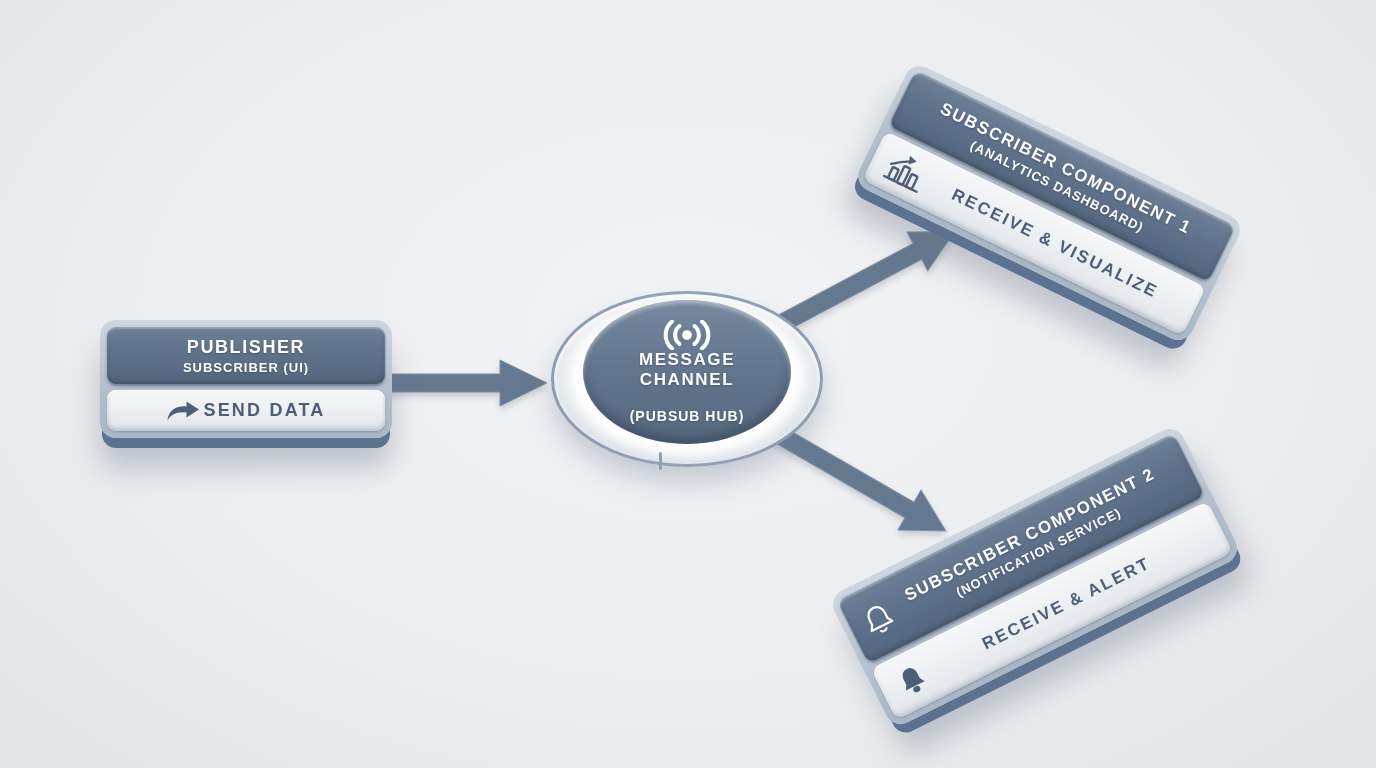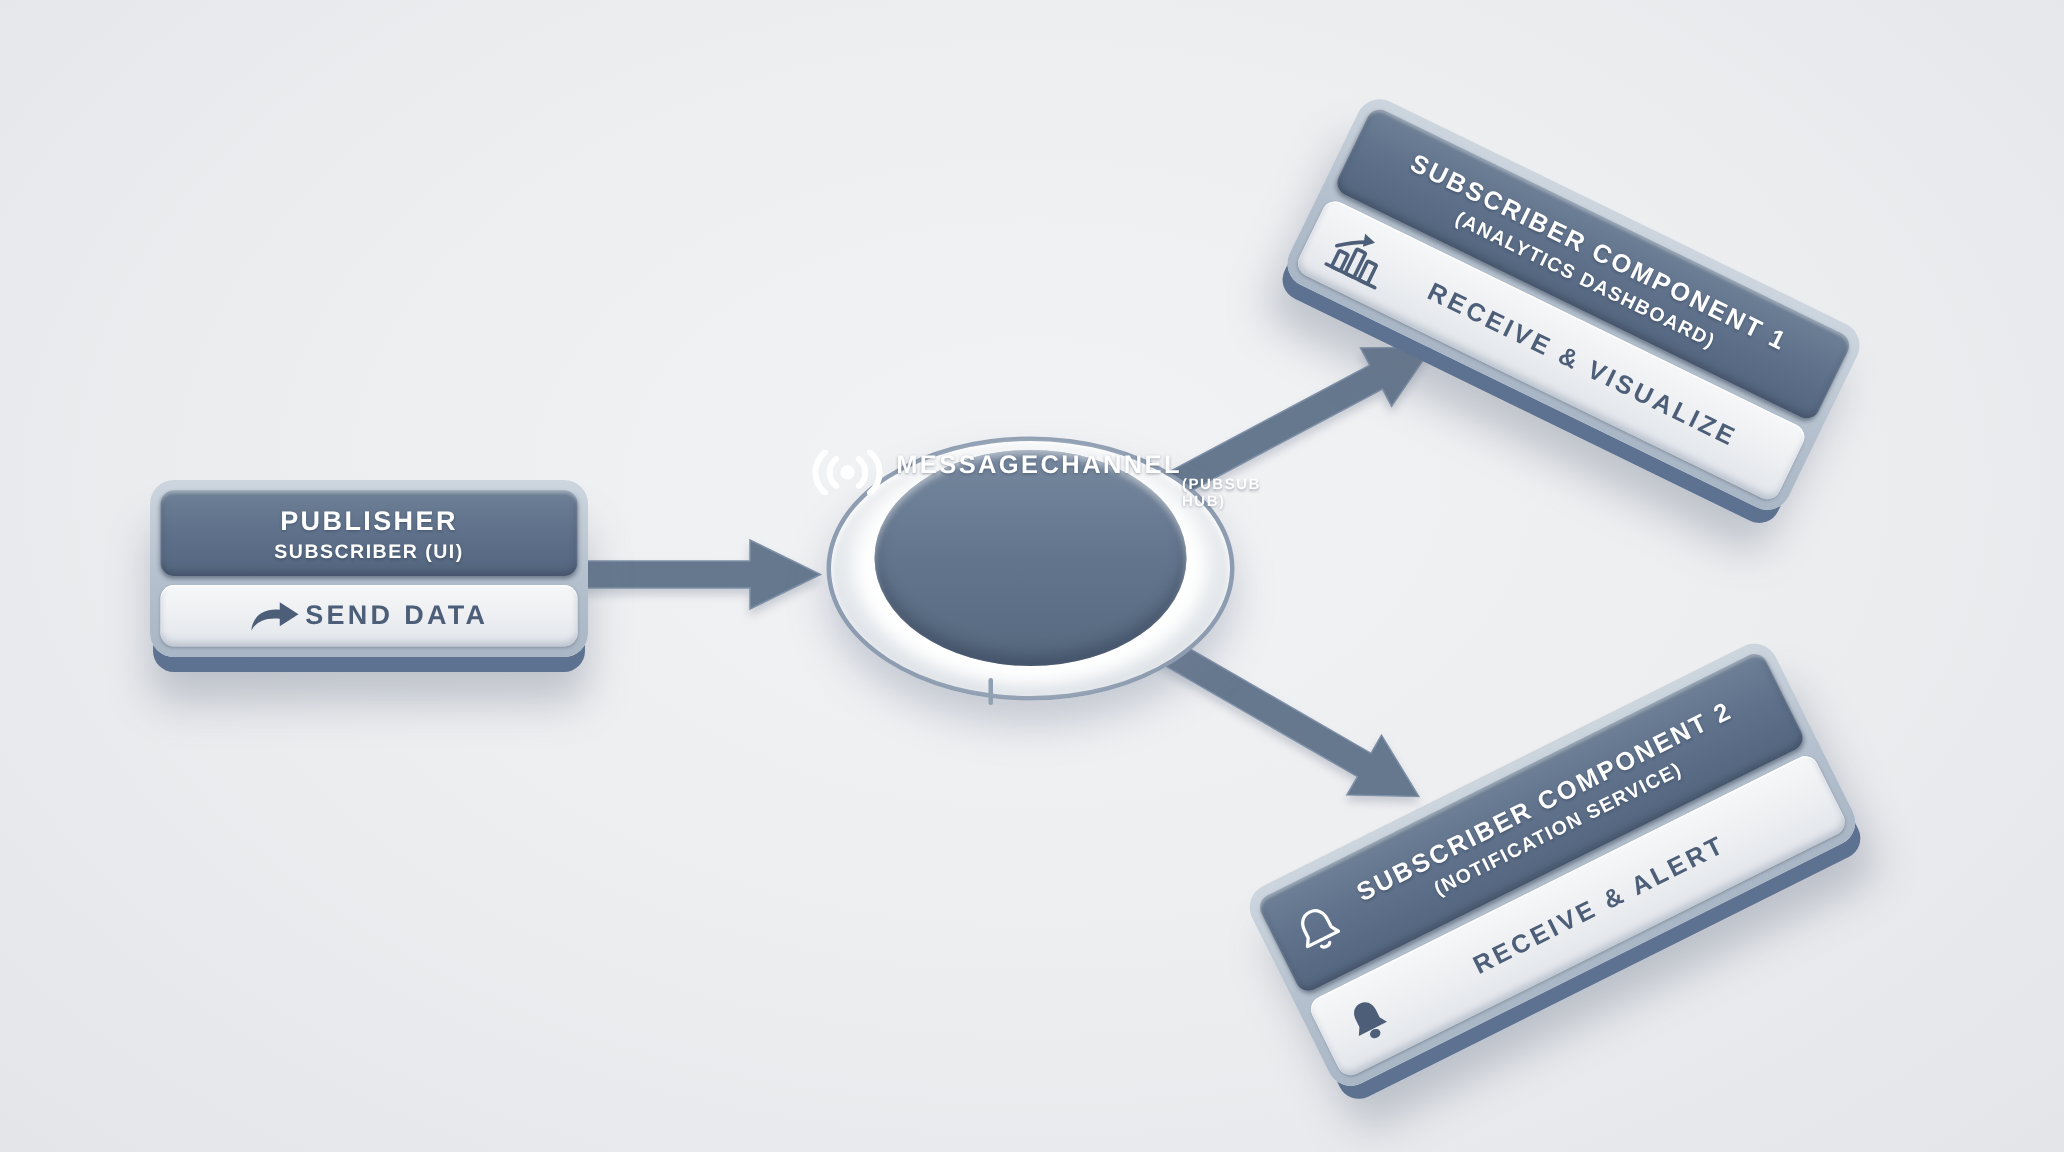--- a/index.html
+++ b/index.html
@@ -61,24 +61,24 @@
     box-shadow:0 16px 26px rgba(118,130,152,.35), inset 0 2px 4px #fff;
   }
   .glow{
     position:absolute;z-index:2;left:569px;top:301px;width:236px;height:152px;border-radius:50%;
     background:#ffffff;filter:blur(6px);
   }
   .disc{
     position:absolute;z-index:2;left:583px;top:300px;width:208px;height:144px;border-radius:50%;
     background:linear-gradient(180deg,#76889e 0%,#63758d 50%,#57697f 100%);
     box-shadow:inset 0 3px 4px rgba(255,255,255,.45), inset 0 -7px 10px rgba(38,50,72,.4), 0 10px 16px rgba(255,255,255,.9);
-    display:flex;flex-direction:row;justify-content:center;color:#fff;
+    display:flex;flex-direction:column;align-items:center;justify-content:center;color:#fff;
   }
   .disc .t1{font-weight:bold;font-size:17px;letter-spacing:1.6px;line-height:20px;text-shadow:0 1px 2px rgba(30,42,62,.4);}
-  .disc .t2{font-weight:bold;font-size:10px;letter-spacing:1px;margin-top:18px;text-shadow:0 1px 2px rgba(30,42,62,.35);}
+  .disc .t2{font-weight:bold;font-size:14px;letter-spacing:1px;margin-top:18px;text-shadow:0 1px 2px rgba(30,42,62,.35);}
   .tick{position:absolute;z-index:2;left:659px;top:452px;width:3px;height:18px;background:#92a0b3;border-radius:2px;}
   .caption{
     position:absolute;z-index:2;left:562px;top:473px;width:250px;text-align:center;
     color:#4d5c73;font-weight:bold;font-size:13.5px;letter-spacing:.5px;line-height:16.5px;
   }
   .icon{flex:0 0 auto;display:block;}
 </style>
 </head>
 <body>
 

